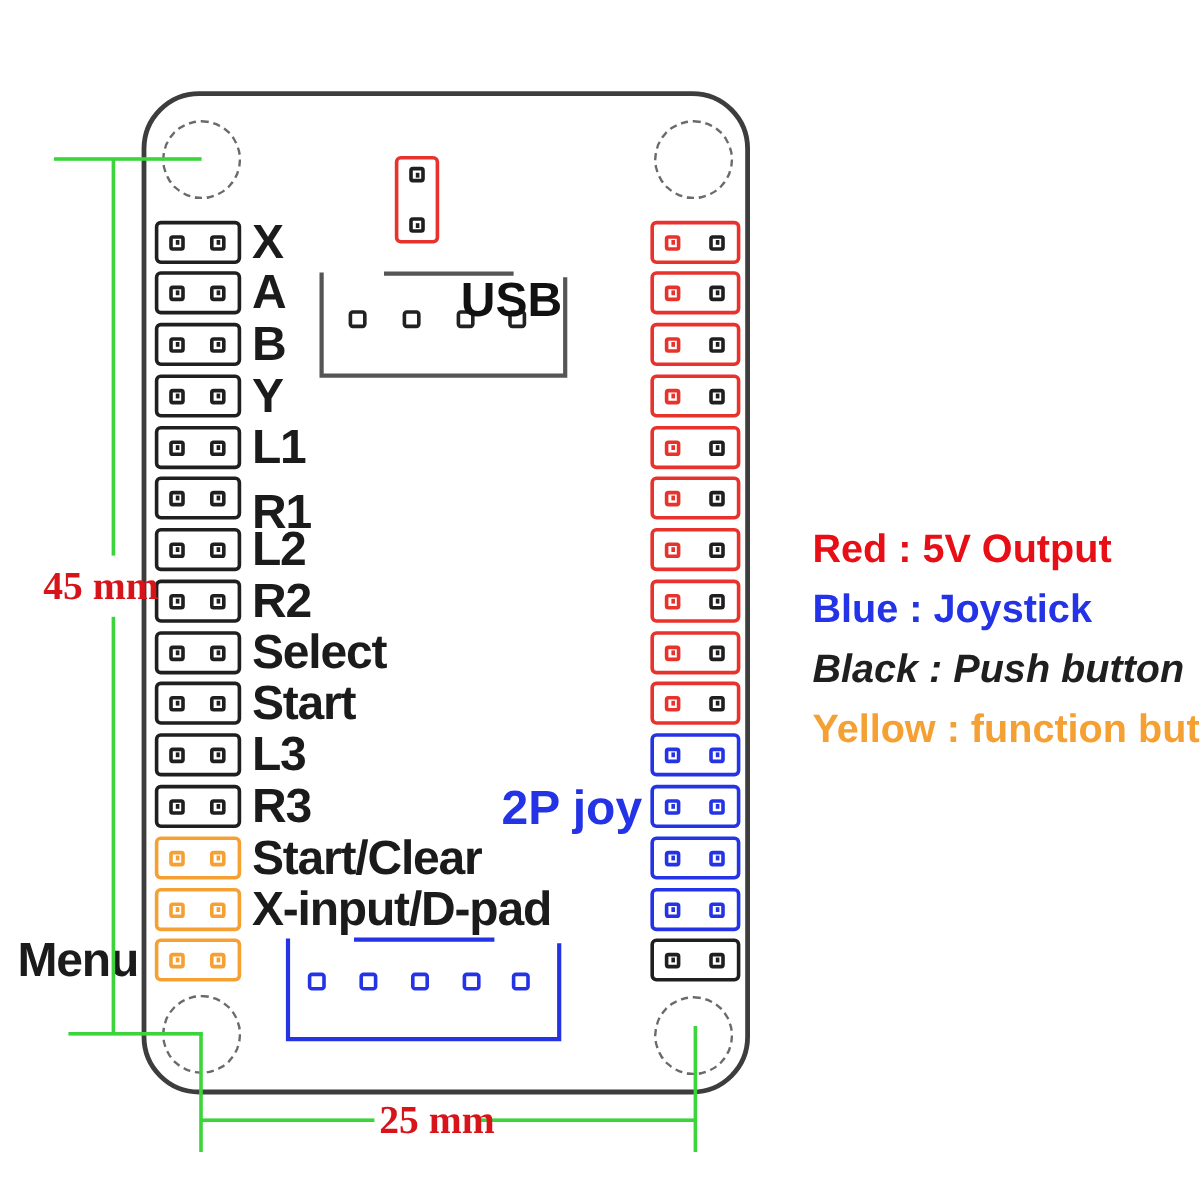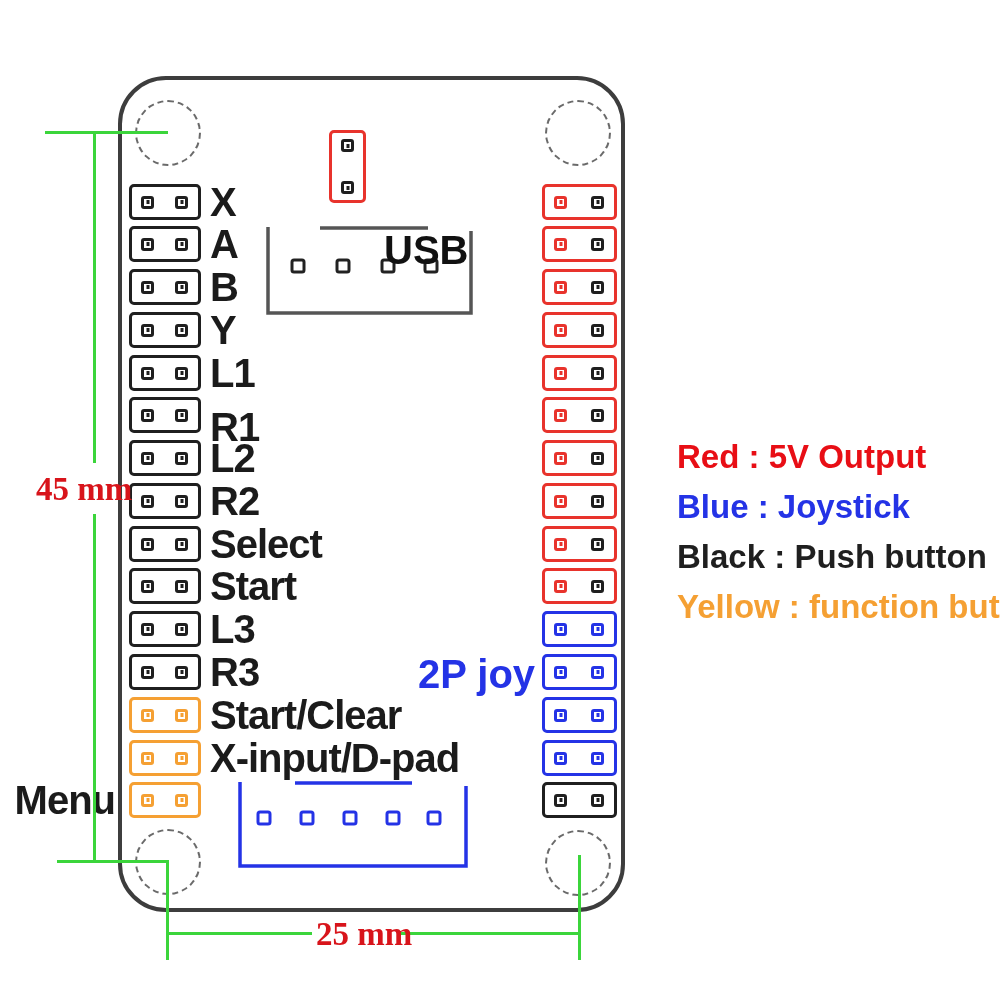--- a/index.html
+++ b/index.html
@@ -241,17 +241,17 @@
   <div class="dimline" style="left:167px;top:932px;width:145px;height:2.5px;"></div>
   <div class="dimline" style="left:400px;top:932px;width:180px;height:2.5px;"></div>
   <div class="dimline" style="left:578px;top:855px;width:2.5px;height:105px;"></div>
 
   <div class="dimtext" style="left:36px;top:473px;">45 mm</div>
   <div class="dimtext" style="left:316px;top:918px;">25 mm</div>
 
   <div class="legend" id="legend">
       <div class="legend-item" style="top: 0px; color: rgb(232, 14, 21);">Red :  5V Output</div>
       <div class="legend-item" style="top: 50px; color: rgb(36, 51, 230);">Blue :  Joystick</div>
-      <div class="legend-item" style="top: 100px; color: rgb(31, 31, 31);">Black :  Push button</div>
+      <div class="legend-item" style="top: 100px; color: rgb(31, 31, 31); font-style: italic;">Black :  Push button</div>
       <div class="legend-item" style="top: 150px; color: rgb(245, 160, 51);">Yellow :  function button</div>
     </div>
 
 </div>
 
 </body></html>

